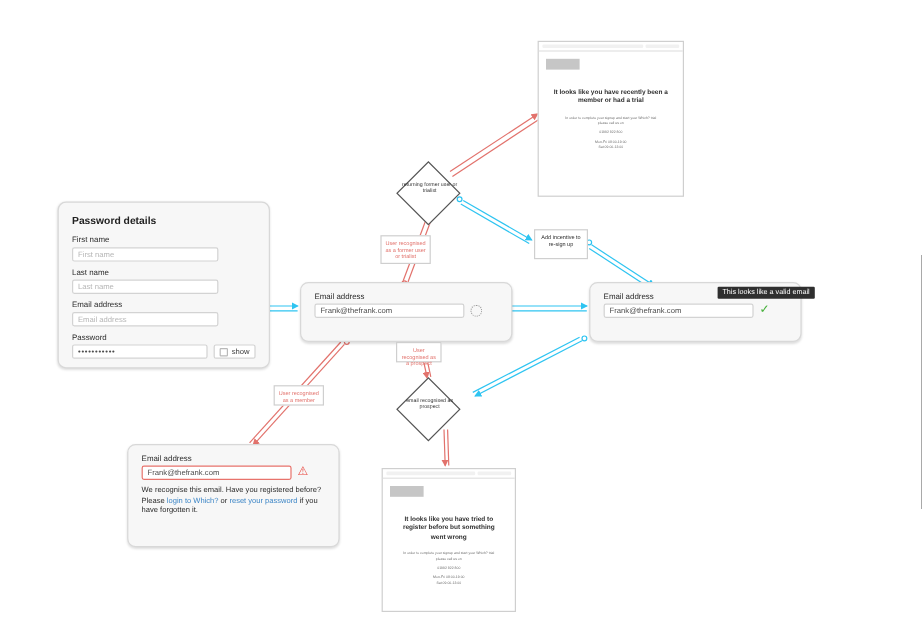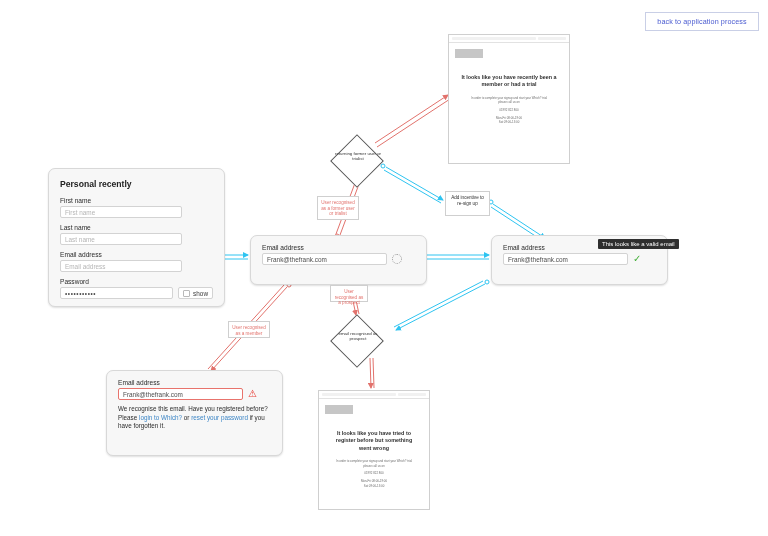--- a/index.html
+++ b/index.html
@@ -314,25 +314,24 @@
       <path d="M483,281 L394,327"></path>
     </g>
 
     <g stroke="#e2726c" fill="none" stroke-width="1">
       <circle cx="289" cy="285" r="2" fill="none"></circle>
       <path d="M287,287 L211,371" marker-end="url(#ar-red)"></path>
       <path d="M284,285 L208,369"></path>
     </g>
   </svg>
 
-  <div id="back-btn">back to application process</div>
 
   <div class="card" id="card-personal">
     <div class="inner">
-      <div class="card-title">Personal recently</div>
+      <div class="card-title">Password details</div>
 
       <div class="f-block" style="margin-top:8px;">
         <div class="field-label">First name</div>
         <div class="input placeholder">First name</div>
       </div>
 
       <div class="f-block">
         <div class="field-label">Last name</div>
         <div class="input placeholder">Last name</div>
       </div>

